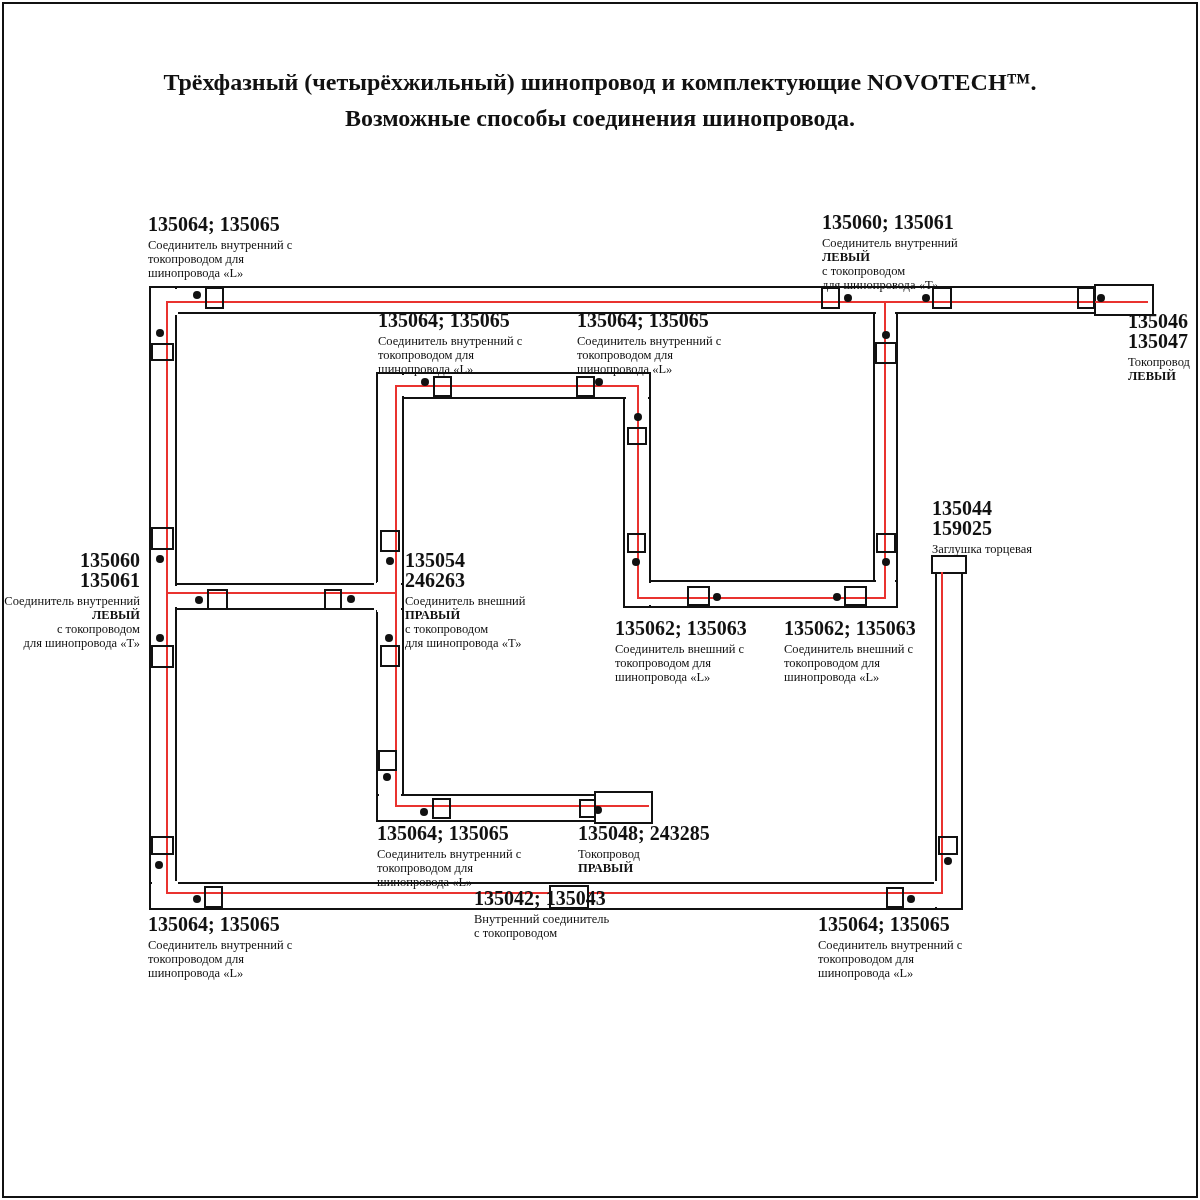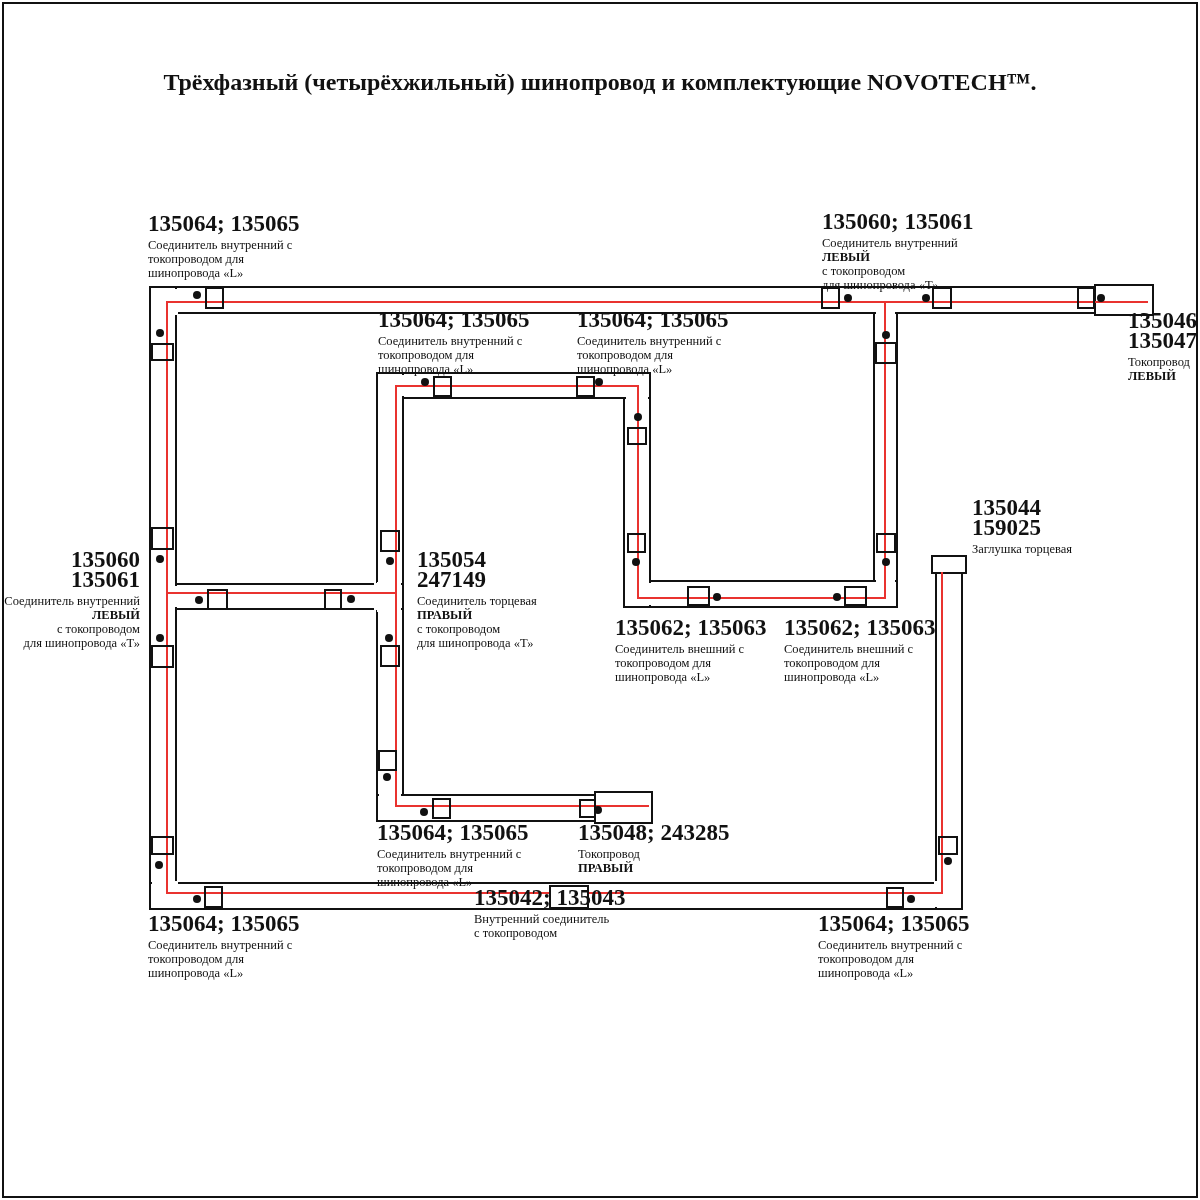--- a/index.html
+++ b/index.html
@@ -13,33 +13,34 @@
   .title { position:absolute; top:64px; left:0; width:1200px; text-align:center;
            font-weight:bold; font-size:24px; line-height:36px; }
   svg.diagram { position:absolute; left:0; top:0; }
   .track { fill:#ffffff; stroke:var(--ink); stroke-width:2; }
   .patch { fill:#ffffff; stroke:none; }
   .redline { fill:none; stroke:var(--red); stroke-width:2; }
   .sq { fill:none; stroke:var(--ink); stroke-width:2; }
   .sqfill { fill:#ffffff; stroke:var(--ink); stroke-width:2; }
   .dot { fill:var(--ink); }
   .label { position:absolute; white-space:nowrap; }
-  .label .code { font-weight:bold; font-size:23px; line-height:20px; }
+  .label .code { font-weight:bold; font-size:20px; line-height:20px; }
   .label .desc { font-size:12.5px; line-height:14px; }
   .label .code + .desc { margin-top:4px; }
   .label .desc.b { font-weight:bold; }
 </style>
 </head>
 <body>
 
 <div class="canvas">
   <div class="frame"></div>
 
   <div class="title">
     <div>Трёхфазный (четырёхжильный) шинопровод и комплектующие NOVOTECH™.</div>
+    <div>Возможные способы соединения шинопровода.</div>
   </div>
 
   <svg class="diagram" width="1200" height="1200" viewBox="0 0 1200 1200">
 
     <g>
       <rect class="track" x="150" y="287" width="1003" height="26"></rect>
       <rect class="track" x="150" y="287" width="26" height="622"></rect>
       <rect class="track" x="150" y="883" width="812" height="26"></rect>
       <rect class="track" x="936" y="560" width="26" height="349"></rect>
       <rect class="track" x="874" y="313" width="23" height="294"></rect>
@@ -177,29 +178,29 @@
         <div class="desc">шинопровода «L»</div>
       </div>
       <div class="label" style="top: 550px; right: 1060px; text-align: right;">
         <div class="code">135060</div>
         <div class="code">135061</div>
         <div class="desc">Соединитель внутренний</div>
         <div class="desc b">ЛЕВЫЙ</div>
         <div class="desc">с токопроводом</div>
         <div class="desc">для шинопровода «Т»</div>
       </div>
-      <div class="label" style="top: 550px; left: 417px;">
+      <div class="label" style="top: 550px; left: 405px;">
         <div class="code">135054</div>
-        <div class="code">247149</div>
-        <div class="desc">Соединитель торцевая</div>
+        <div class="code">246263</div>
+        <div class="desc">Соединитель внешний</div>
         <div class="desc b">ПРАВЫЙ</div>
         <div class="desc">с токопроводом</div>
         <div class="desc">для шинопровода «Т»</div>
       </div>
-      <div class="label" style="top: 498px; left: 932px; margin-left: 40px;">
+      <div class="label" style="top: 498px; left: 932px;">
         <div class="code">135044</div>
         <div class="code">159025</div>
         <div class="desc">Заглушка торцевая</div>
       </div>
       <div class="label" style="top: 618px; left: 615px;">
         <div class="code">135062; 135063</div>
         <div class="desc">Соединитель внешний с</div>
         <div class="desc">токопроводом для</div>
         <div class="desc">шинопровода «L»</div>
       </div>

